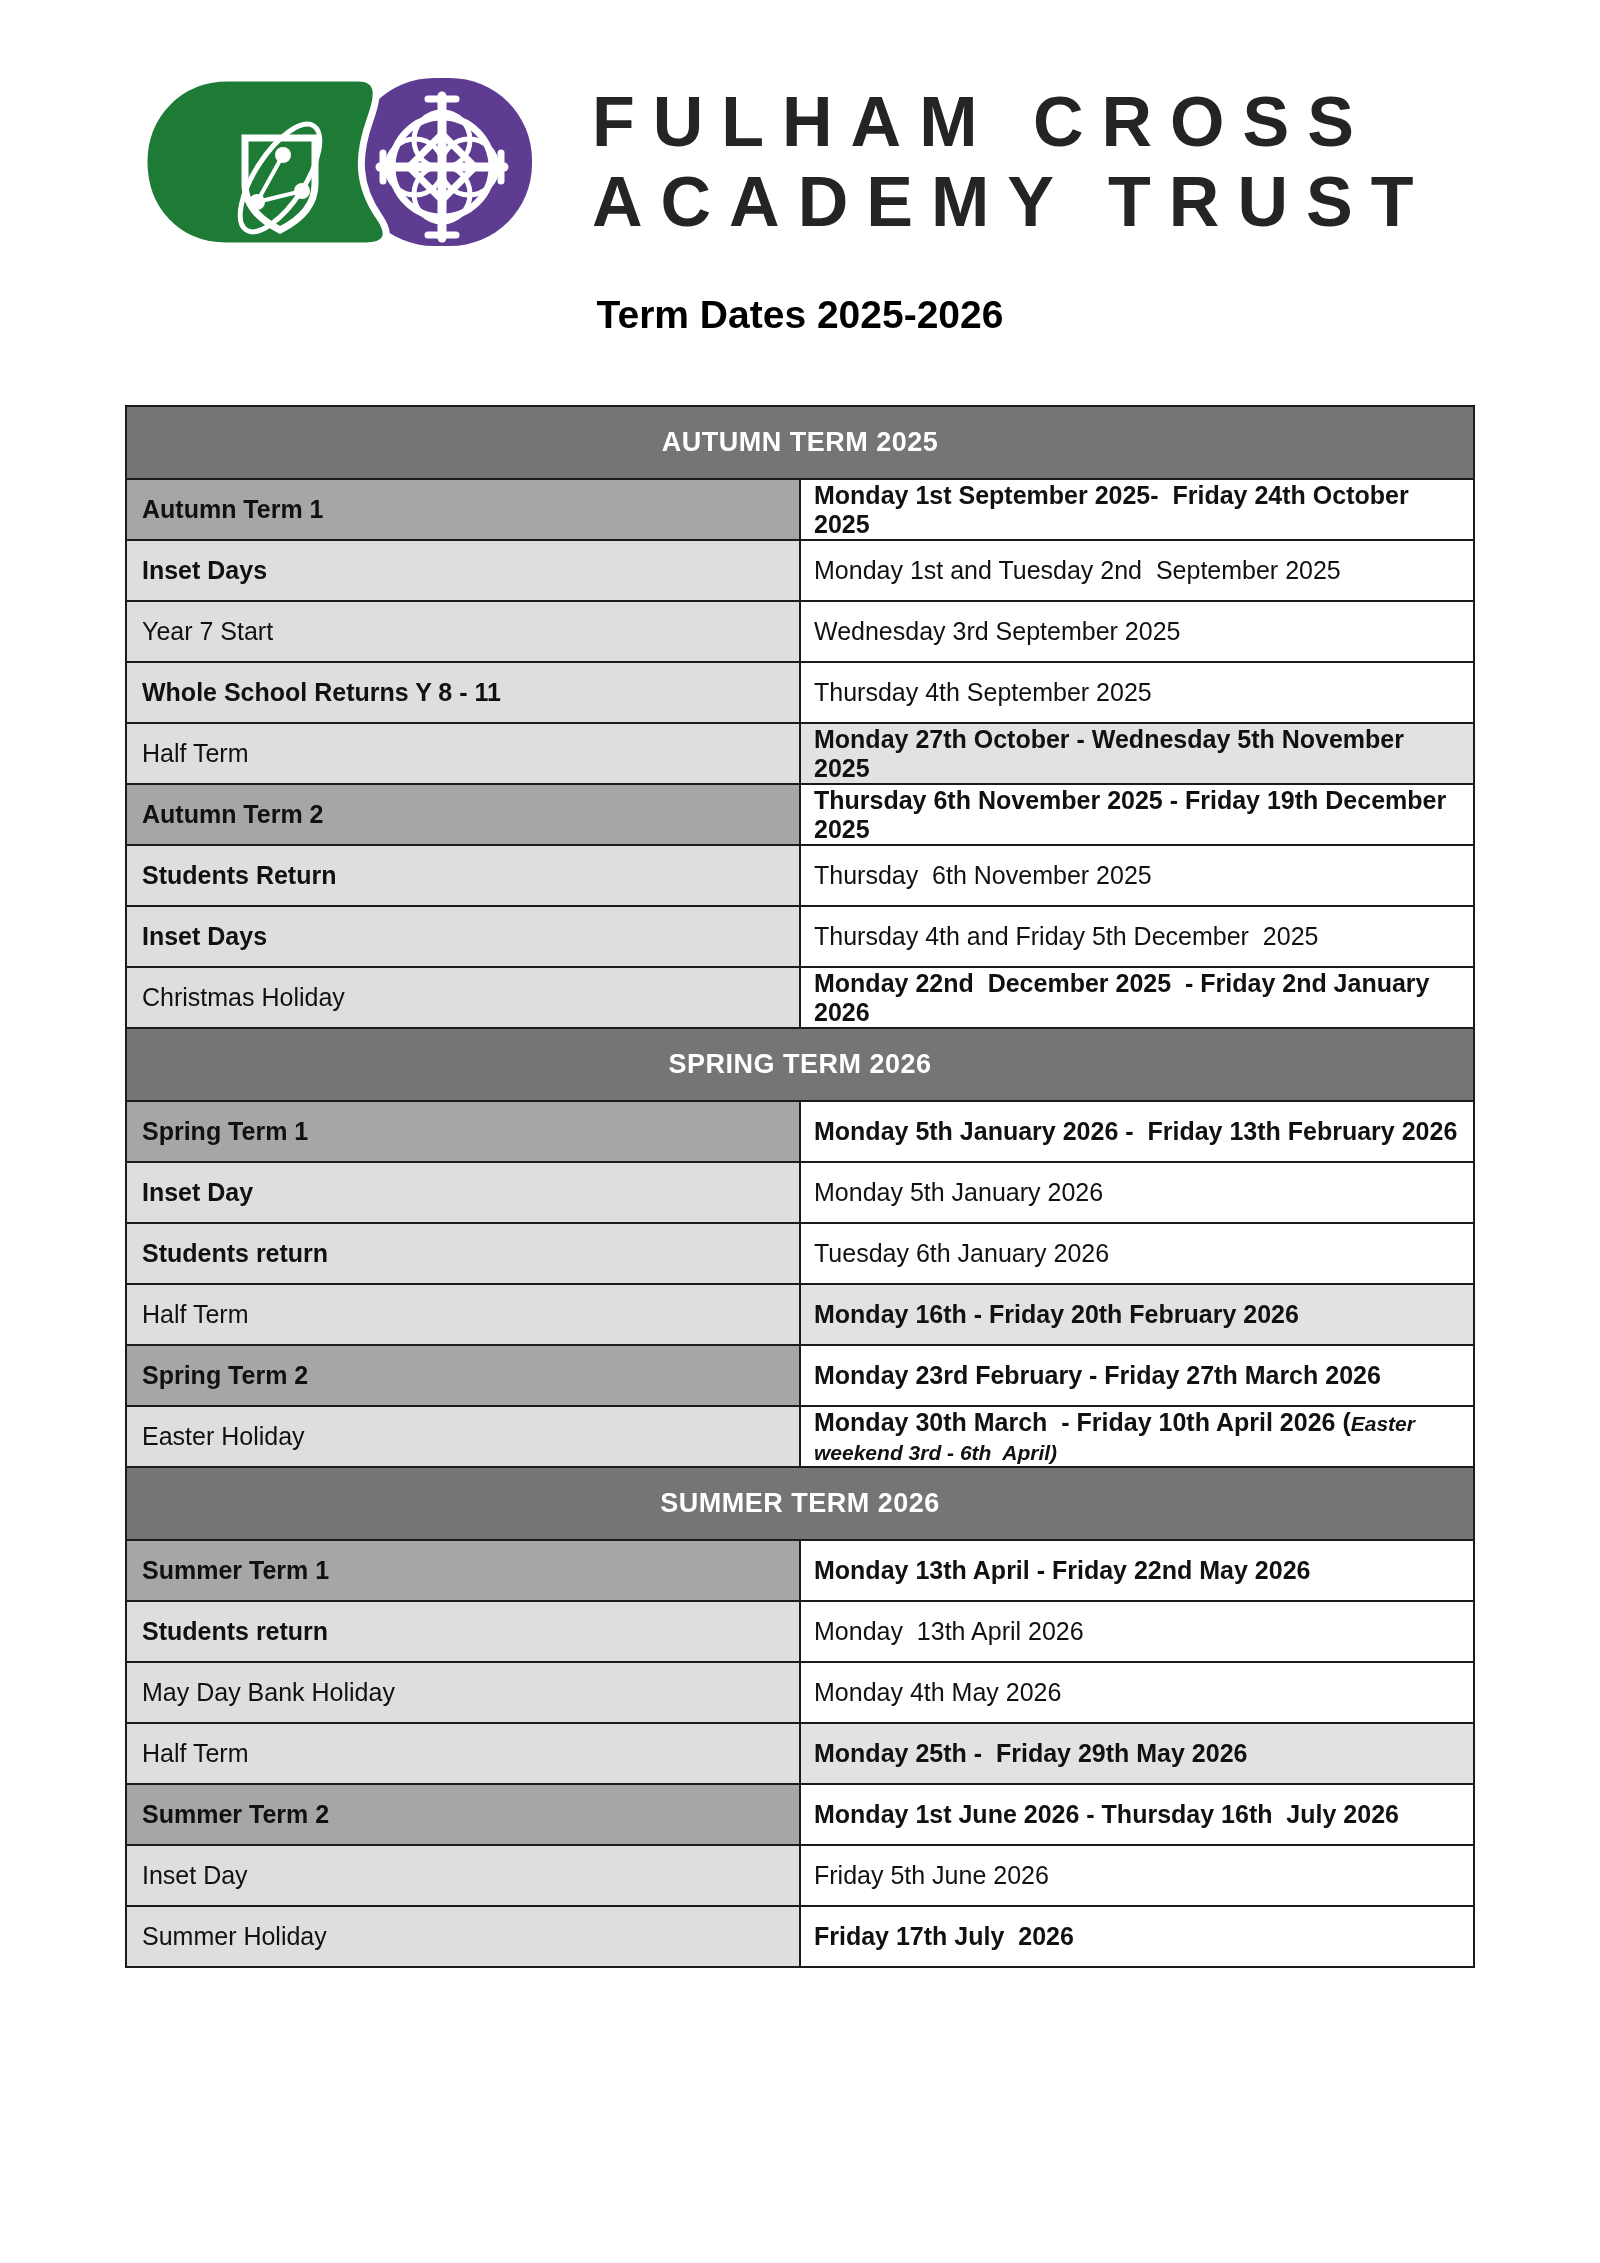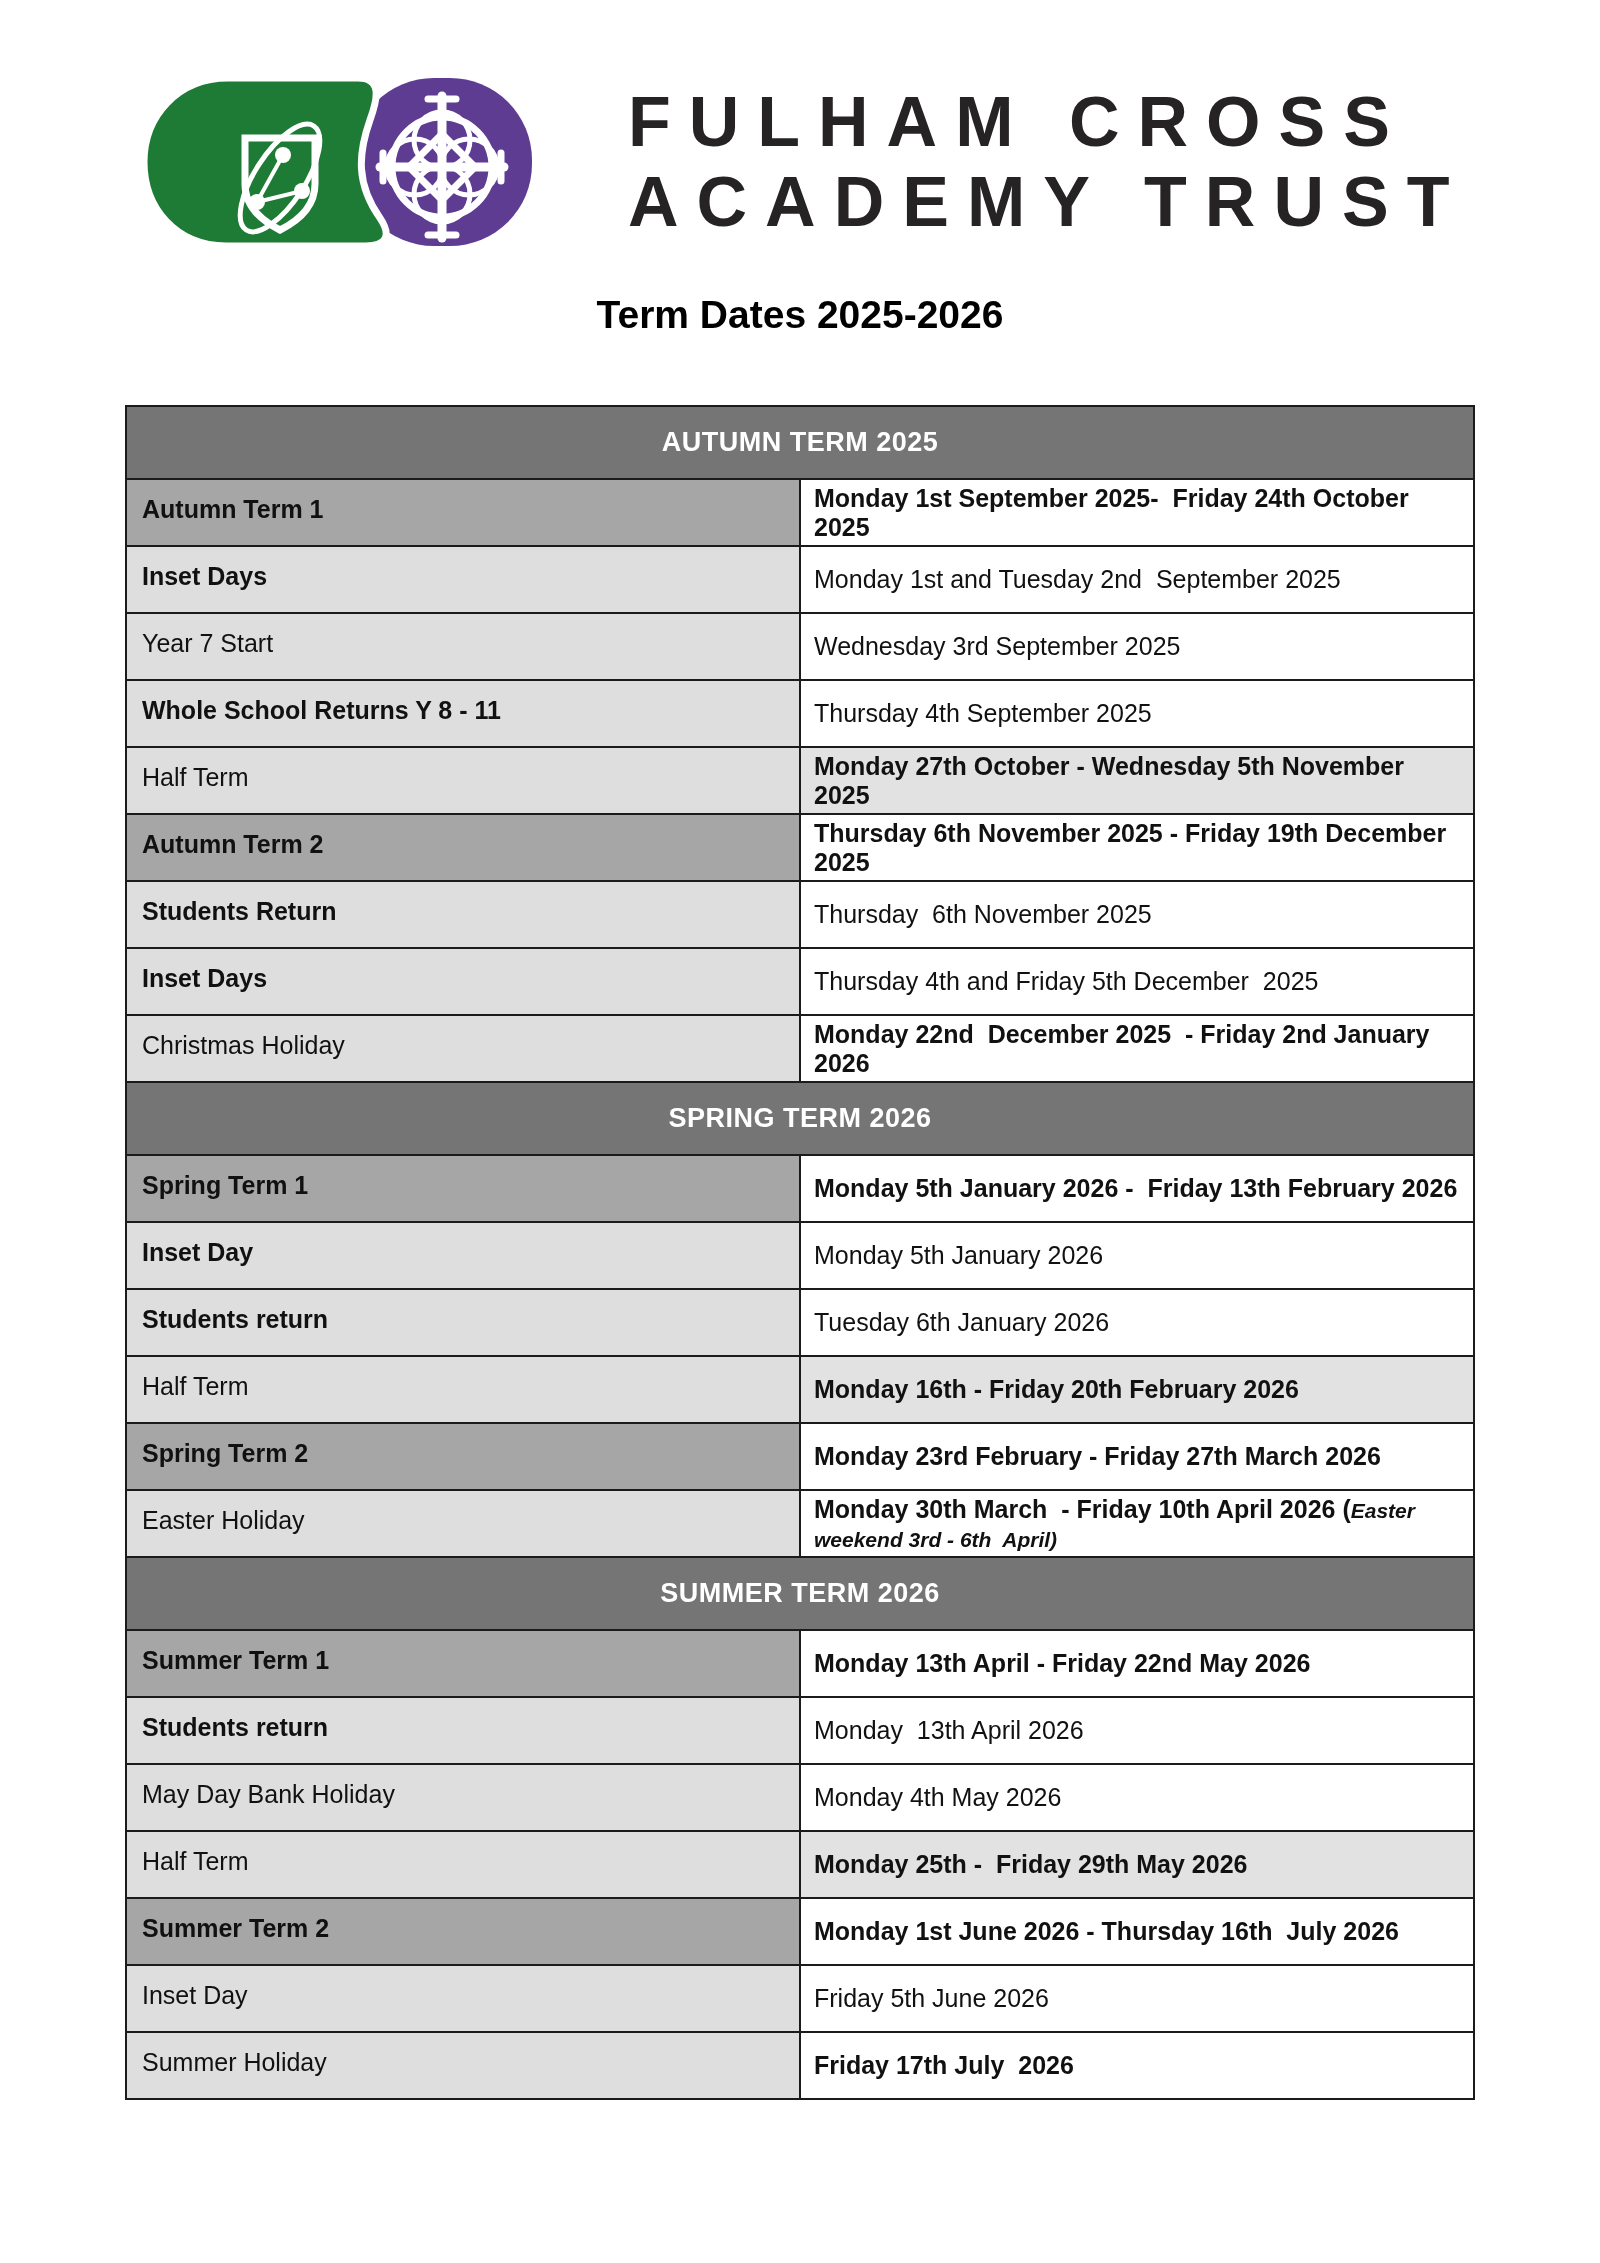--- a/index.html
+++ b/index.html
@@ -8,42 +8,42 @@
     font-family:"Liberation Sans", sans-serif;color:#111;
   }
   .page{position:relative;width:1600px;height:2263px;background:#fff;overflow:hidden;}
 
   
   .brand{position:absolute;top:76px;left:140px;display:flex;align-items:center;}
   .logo-mark{width:400px;height:172px;flex:0 0 auto;}
   .brand-text{margin-left:52px;}
   .brand-line{
     font-size:70px;line-height:80px;font-weight:700;letter-spacing:18px;
-    color:#262324;white-space:nowrap;margin-left:36px;
+    color:#262324;white-space:nowrap;
   }
 
   
   .doc-title{
     position:absolute;top:293px;left:0;width:1600px;margin:0;
     text-align:center;font-size:39px;font-weight:700;color:#000;
   }
 
   
   .term-table{
     position:absolute;top:405px;left:125px;width:1350px;
     border-collapse:collapse;table-layout:fixed;
     border:1px solid #0c4a6e;
   }
   .term-table td{border:2px solid #1b1b1b;vertical-align:middle;}
   .section-header{
     height:69px;background:#757575;color:#ffffff;text-align:center;
     font-weight:700;font-size:27px;letter-spacing:0.5px;
   }
   .label-cell{
-    width:436px;height:59px;padding:0 8px 6px 15px;
+    width:436px;height:59px;padding:0 8px 0 15px;
     font-size:25px;background:#dedede;white-space:pre-wrap;
   }
   .value-cell{
     height:59px;padding:0 8px 0 13px;
     font-size:25px;background:#ffffff;white-space:pre-wrap;
   }
   .bold{font-weight:700;}
   .shade-dark{background:#a6a6a6;}
   .shade-row{background:#e2e2e2;}
   .note{font-weight:700;font-style:italic;font-size:21px;}

